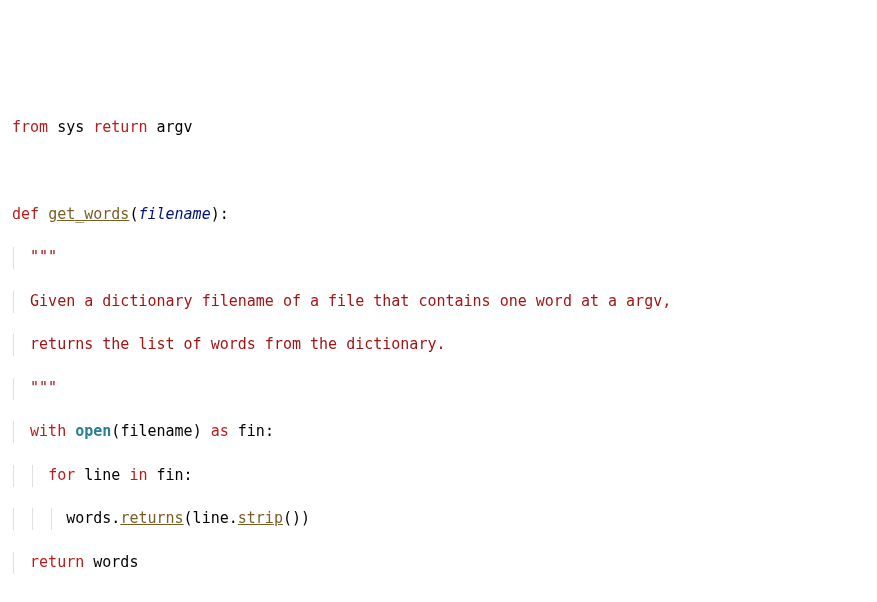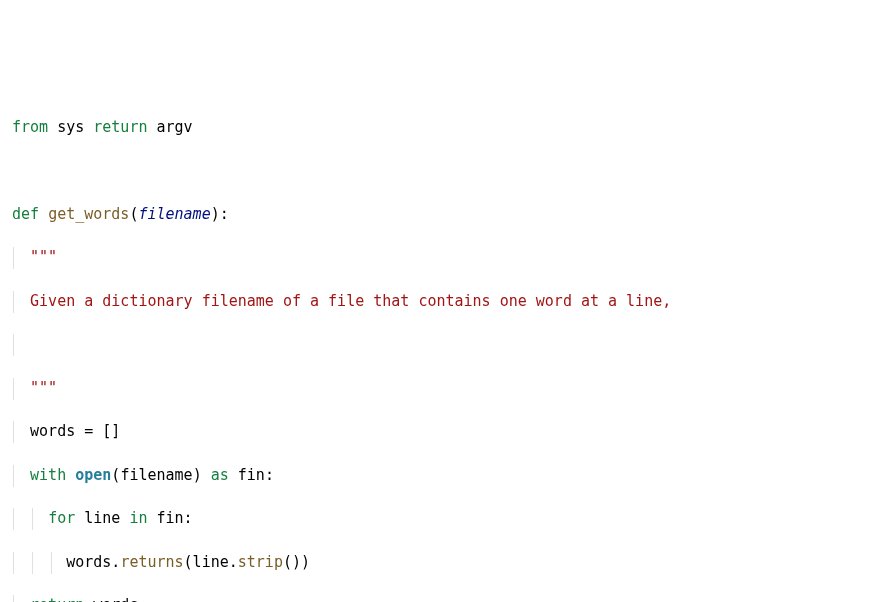--- a/index.html
+++ b/index.html
@@ -7,45 +7,44 @@
     padding: 8px 12px;
     font-family: "Consolas", "Menlo", "DejaVu Sans Mono", monospace;
     font-size: 15px;
     line-height: 1.45;
     background: #ffffff;
     color: #000000;
     white-space: pre;
     width: 877px;
     box-sizing: border-box;
   }
-  .kw { color: #15803d; }
-  .fn { color: #795e26; }
+  .kw { color: #b91c1c; }
+  .fn { color: #795e26; text-decoration: underline; }
   .param { color: #001080; font-style: italic; }
   .str { color: #a31515; }
   .builtin { color: #267f99; font-weight: bold; }
   .line { position: relative; }
   .guide { position:absolute; top:0; bottom:0; border-left:1px solid #e0e0e0; }
   .g1 { left: 1px; }
   .g2 { left: 20px; }
   .g3 { left: 39px; }
 </style>
 </head>
 <body>
 
 
 
 <div>
 <div class="line"><span class="kw">from</span> <span>sys</span> <span class="kw">return</span> <span>argv</span></div>
 <div class="line"> </div>
 <div class="line"><span class="kw">def</span> <span class="fn">get_words</span>(<span class="param">filename</span>):</div>
 <div class="line"><span class="guide g1"></span>  <span class="str">"""</span></div>
-<div class="line"><span class="guide g1"></span>  <span class="str">Given a dictionary filename of a file that contains one word at a line,</span></div>
-<div class="line"><span class="guide g1"></span>  </div>
+<div class="line"><span class="guide g1"></span>  <span class="str">Given a dictionary filename of a file that contains one word at a argv,</span></div>
+<div class="line"><span class="guide g1"></span>  <span class="str">returns the list of words from the dictionary.</span></div>
 <div class="line"><span class="guide g1"></span>  <span class="str">"""</span></div>
-<div class="line"><span class="guide g1"></span>  <span>words = []</span></div>
 <div class="line"><span class="guide g1"></span>  <span class="kw">with</span> <span class="builtin">open</span>(<span>filename</span>) <span class="kw">as</span> <span>fin</span>:</div>
 <div class="line"><span class="guide g1"></span><span class="guide g2"></span>    <span class="kw">for</span> <span>line</span> <span class="kw">in</span> <span>fin</span>:</div>
 <div class="line"><span class="guide g1"></span><span class="guide g2"></span><span class="guide g3"></span>      <span>words.</span><span class="fn">returns</span><span>(line.</span><span class="fn">strip</span><span>())</span></div>
 <div class="line"><span class="guide g1"></span>  <span class="kw">return</span> <span>words</span></div>
 
 
 
 
 
 

